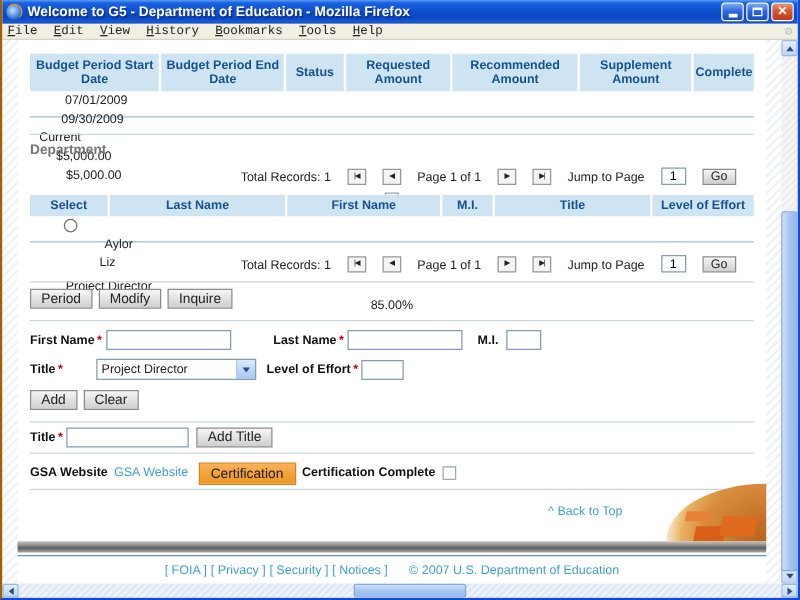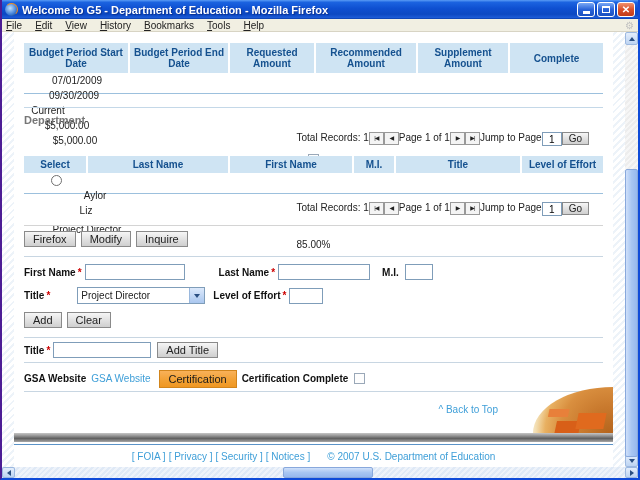--- a/index.html
+++ b/index.html
@@ -1,20 +1,20 @@
 <!DOCTYPE html>
 <html><head>
 <meta charset="utf-8">
 <style>
   * { margin:0; padding:0; box-sizing:border-box; }
   html,body { width:640px; height:480px; }
   body { font-family:"Liberation Sans", sans-serif; font-size:10px; color:#222; }
 
   .window { width:640px; height:480px; display:flex; flex-direction:column;
-    border-left:2px solid #4c1d95; border-right:2px solid #0f4bd8; border-bottom:2px solid #0f4bd8;
+    border-left:2px solid #a16207; border-right:2px solid #0f4bd8; border-bottom:2px solid #0f4bd8;
     background:#fff; }
 
   
   .titlebar { height:19px; flex:0 0 19px; display:flex; align-items:center; padding:0 3px;
     background:linear-gradient(180deg,#5a9cf5 0%,#1b63e0 12%,#0e4fd0 45%,#0c48c2 75%,#1b5ad6 92%,#0a3da8 100%); }
   .ff-icon { width:13px; height:13px; border-radius:50%; margin-right:4px; flex:0 0 13px;
     background:radial-gradient(circle at 40% 40%, #bfe0ff 0%, #3f7fd8 55%, #1a4f9e 80%);
     position:relative; overflow:hidden; }
   .ff-icon::after { content:""; position:absolute; right:-2px; top:-2px; width:11px; height:11px;
     border-radius:50%; border:3px solid #f08a1e; border-left-color:transparent; border-bottom-color:transparent; }
@@ -24,21 +24,21 @@
   .wbtn { width:18px; height:15px; border:1px solid #fff; border-radius:3px; display:flex;
     align-items:center; justify-content:center; }
   .wbtn.blue { background:linear-gradient(180deg,#7aa8f5,#2a64d8 50%,#1a4fc0); }
   .wbtn.red { background:linear-gradient(180deg,#f0926e,#d8502a 50%,#c03a18); }
   .g-min { width:7px; height:3px; background:#fff; margin-top:6px; }
   .g-max { width:8px; height:7px; border:1px solid #fff; border-top:2px solid #fff; }
   .g-close { color:#fff; font-size:10px; font-weight:bold; line-height:10px; }
 
   
   .menubar { height:13px; flex:0 0 13px; background:#f1efe2; border-bottom:1px solid #d8d4c4;
-    display:flex; align-items:center; padding:0 4px; gap:13px; font-size:10px; color:#222; position:relative; }
+    display:flex; align-items:center; padding:0 4px; gap:13px; font-size:10px; color:#222; position:relative;font-family:Liberation Mono, monospace; }
   .menu-item::first-letter { text-decoration:underline; }
   .throbber { position:absolute; right:4px; top:1px; color:#c0c0c0; font-size:10px; }
 
   
   .viewport { flex:1; display:flex; min-height:0; }
   .page { flex:1; min-width:0; display:flex; flex-direction:column;
     background:repeating-linear-gradient(135deg,#ffffff 0 3px,#edf3f9 3px 5px); }
   .content { flex:1; margin:0 12px; background:#fff; display:flex; flex-direction:column; padding-top:7px; min-height:0; }
 
   
@@ -53,21 +53,21 @@
   .col-b5{width:102px;} .col-b6{width:92px;} .col-b7{flex:1;}
   .col-p1{width:64px;} .col-p2{width:142px;} .col-p3{width:124px;} .col-p4{width:42px;}
   .col-p5{width:126px;} .col-p6{flex:1;}
   .bheader .th { height:30px; }
   .pheader .th { height:17px; }
 
   .section-label { color:#767676; font-weight:bold; font-size:11px; margin:9px 10px 2px;
     border-top:1px solid #c4d8e8; padding-top:6px; }
 
   
-  .pager { display:flex; align-items:flex-start; justify-content:flex-end; 
+  .pager { display:flex; align-items:flex-end; justify-content:flex-end; gap:13px;
     margin:4px 24px 4px 10px; height:18px; }
   .pgbtn { width:15px; height:13px; border:1px solid #999; background:#f4f4f4; color:#222;
     font-size:6px; line-height:11px; text-align:center; letter-spacing:-1px; }
   .jump-input { width:20px; height:14px; border:1px solid #7f9db9; font-size:10px; text-align:center; }
   .btn { font-family:"Liberation Sans",sans-serif; font-size:11px; color:#222; padding:1px 8px;
     background:linear-gradient(180deg,#f6f6f6,#dedede 60%,#cfcfcf); border:1px solid #8a8a8a; }
   .btn.small { font-size:10px; padding:0 6px; }
   .btn-orange { font-family:"Liberation Sans",sans-serif; font-size:11px; color:#1a1a1a; padding:2px 9px;
     background:linear-gradient(180deg,#f9b159,#f2a033 60%,#ef9722); border:1px solid #d2851c; }
 
@@ -159,20 +159,21 @@
   </div>
 
   <div class="viewport">
     <div class="page">
       <div class="content">
 
         <div class="tbl">
           <div class="trow bheader">
             <div class="th col-b1">Budget Period Start Date</div>
             <div class="th col-b2">Budget Period End Date</div>
+            <div class="th col-b3">Status</div>
             <div class="th col-b4">Requested Amount</div>
             <div class="th col-b5">Recommended Amount</div>
             <div class="th col-b6">Supplement Amount</div>
             <div class="th col-b7">Complete</div>
           </div>
           <div class="trow data-row">
             <div class="td col-b1">07/01/2009</div>
             <div class="td col-b2">09/30/2009</div>
             <div class="td col-b3">Current</div>
             <div class="td col-b4">$5,000.00</div>
@@ -227,21 +228,21 @@
           <span class="pgbtn">▶</span>
           <span class="pgbtn">▶|</span>
           <span>Jump to Page</span>
           <input class="jump-input" value="1" style="">
           <button class="btn small">Go</button>
         </div>
 
         <div class="divider gray"></div>
 
         <div class="actions">
-          <button class="btn">Firefox</button>
+          <button class="btn">Period</button>
           <button class="btn">Modify</button>
           <button class="btn">Inquire</button>
         </div>
 
         <div class="divider"></div>
 
         <div class="frow">
           <span class="lbl">First Name</span>
           <span class="req">*</span>
           <input class="txt w100" style="">

